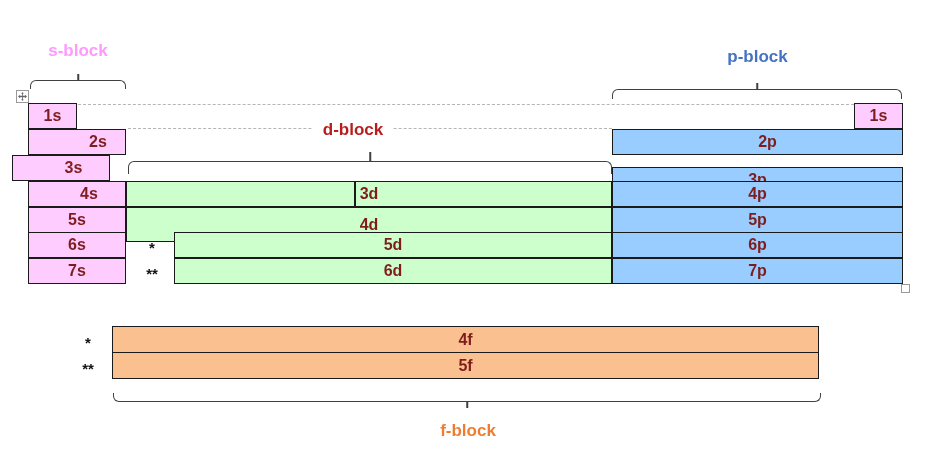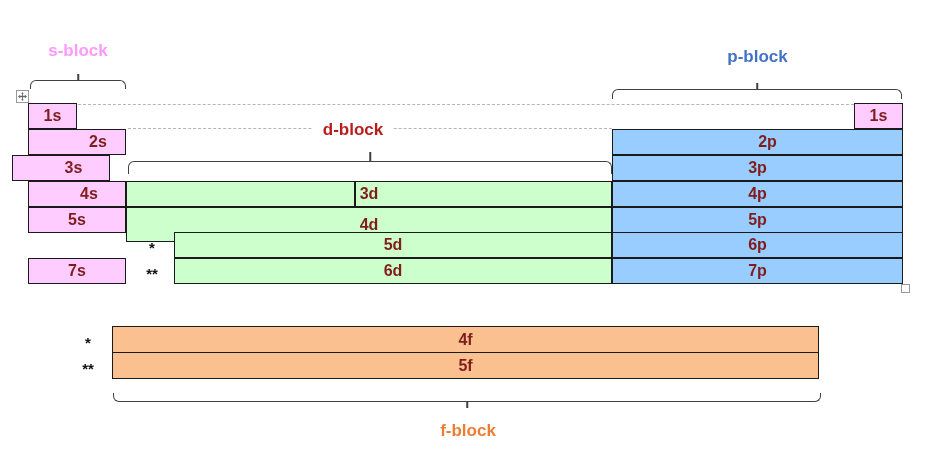--- a/index.html
+++ b/index.html
@@ -60,33 +60,34 @@
         <path fill="#666" d="M5.5 0 L7 2 H6 V4.5 H8.5 V3.5 L11 5.5 L8.5 7.5 V6.5 H6 V9 H7 L5.5 11 L4 9 H5 V6.5 H2.5 V7.5 L0 5.5 L2.5 3.5 V4.5 H5 V2 H4 Z"></path>
       </svg>
     </span>
   </div>
 
   <div class="cell" style="left: 28px; top: 103px; width: 49px; height: 26px; background-color: rgb(255, 204, 255);">1s</div>
   <div class="cell" style="left: 28px; top: 129px; width: 98px; height: 26px; background-color: rgb(255, 204, 255); padding-left: 42px;">2s</div>
   <div class="cell" style="left: 12px; top: 155px; width: 98px; height: 26px; background-color: rgb(255, 204, 255); padding-left: 25px;">3s</div>
   <div class="cell" style="left: 28px; top: 181px; width: 98px; height: 26px; background-color: rgb(255, 204, 255); padding-left: 24px;">4s</div>
   <div class="cell" style="left: 28px; top: 207px; width: 98px; height: 26px; background-color: rgb(255, 204, 255);">5s</div>
+  <div class="cell" style="left: 28px; top: 232px; width: 98px; height: 26px; background-color: rgb(255, 204, 255);">6s</div>
   <div class="cell" style="left: 28px; top: 258px; width: 98px; height: 26px; background-color: rgb(255, 204, 255);">7s</div>
 
   <div class="cell" style="left: 126px; top: 181px; width: 486px; height: 26px; background-color: rgb(204, 255, 204);">3d</div>
   <div class="cell" style="left: 126px; top: 207px; width: 486px; height: 35px; background-color: rgb(204, 255, 204);">4d</div>
   <div class="cell" style="left: 174px; top: 232px; width: 438px; height: 26px; background-color: rgb(204, 255, 204);">5d</div>
   <div class="cell" style="left: 174px; top: 258px; width: 438px; height: 26px; background-color: rgb(204, 255, 204);">6d</div>
   <div class="vline" style="left:354px; top:182px; height:24px;"></div>
 
   <div class="marker" style="left:138px; top:232px; width:28px; height:26px;">*</div>
   <div class="marker" style="left:138px; top:258px; width:28px; height:26px;">**</div>
 
   <div class="cell" style="left: 612px; top: 129px; width: 291px; height: 26px; background-color: rgb(153, 204, 255); padding-left: 20px;">2p</div>
-  <div class="cell" style="left: 612px; top: 155px; width: 291px; height: 26px; background-color: rgb(153, 204, 255);">3p</div>
+  <div class="cell" style="left: 612px; top: 167px; width: 291px; height: 26px; background-color: rgb(153, 204, 255);">3p</div>
   <div class="cell" style="left: 612px; top: 181px; width: 291px; height: 26px; background-color: rgb(153, 204, 255);">4p</div>
   <div class="cell" style="left: 612px; top: 207px; width: 291px; height: 26px; background-color: rgb(153, 204, 255);">5p</div>
   <div class="cell" style="left: 612px; top: 232px; width: 291px; height: 26px; background-color: rgb(153, 204, 255);">6p</div>
   <div class="cell" style="left: 612px; top: 258px; width: 291px; height: 26px; background-color: rgb(153, 204, 255);">7p</div>
 
   <div class="cell" style="left: 854px; top: 103px; width: 49px; height: 26px; background-color: rgb(255, 204, 255);">1s</div>
 
   <div class="handle" style="left:901px; top:284px; width:9px; height:9px;"></div>
 
   <div class="marker" style="left:74px; top:326px; width:28px; height:27px;">*</div>

